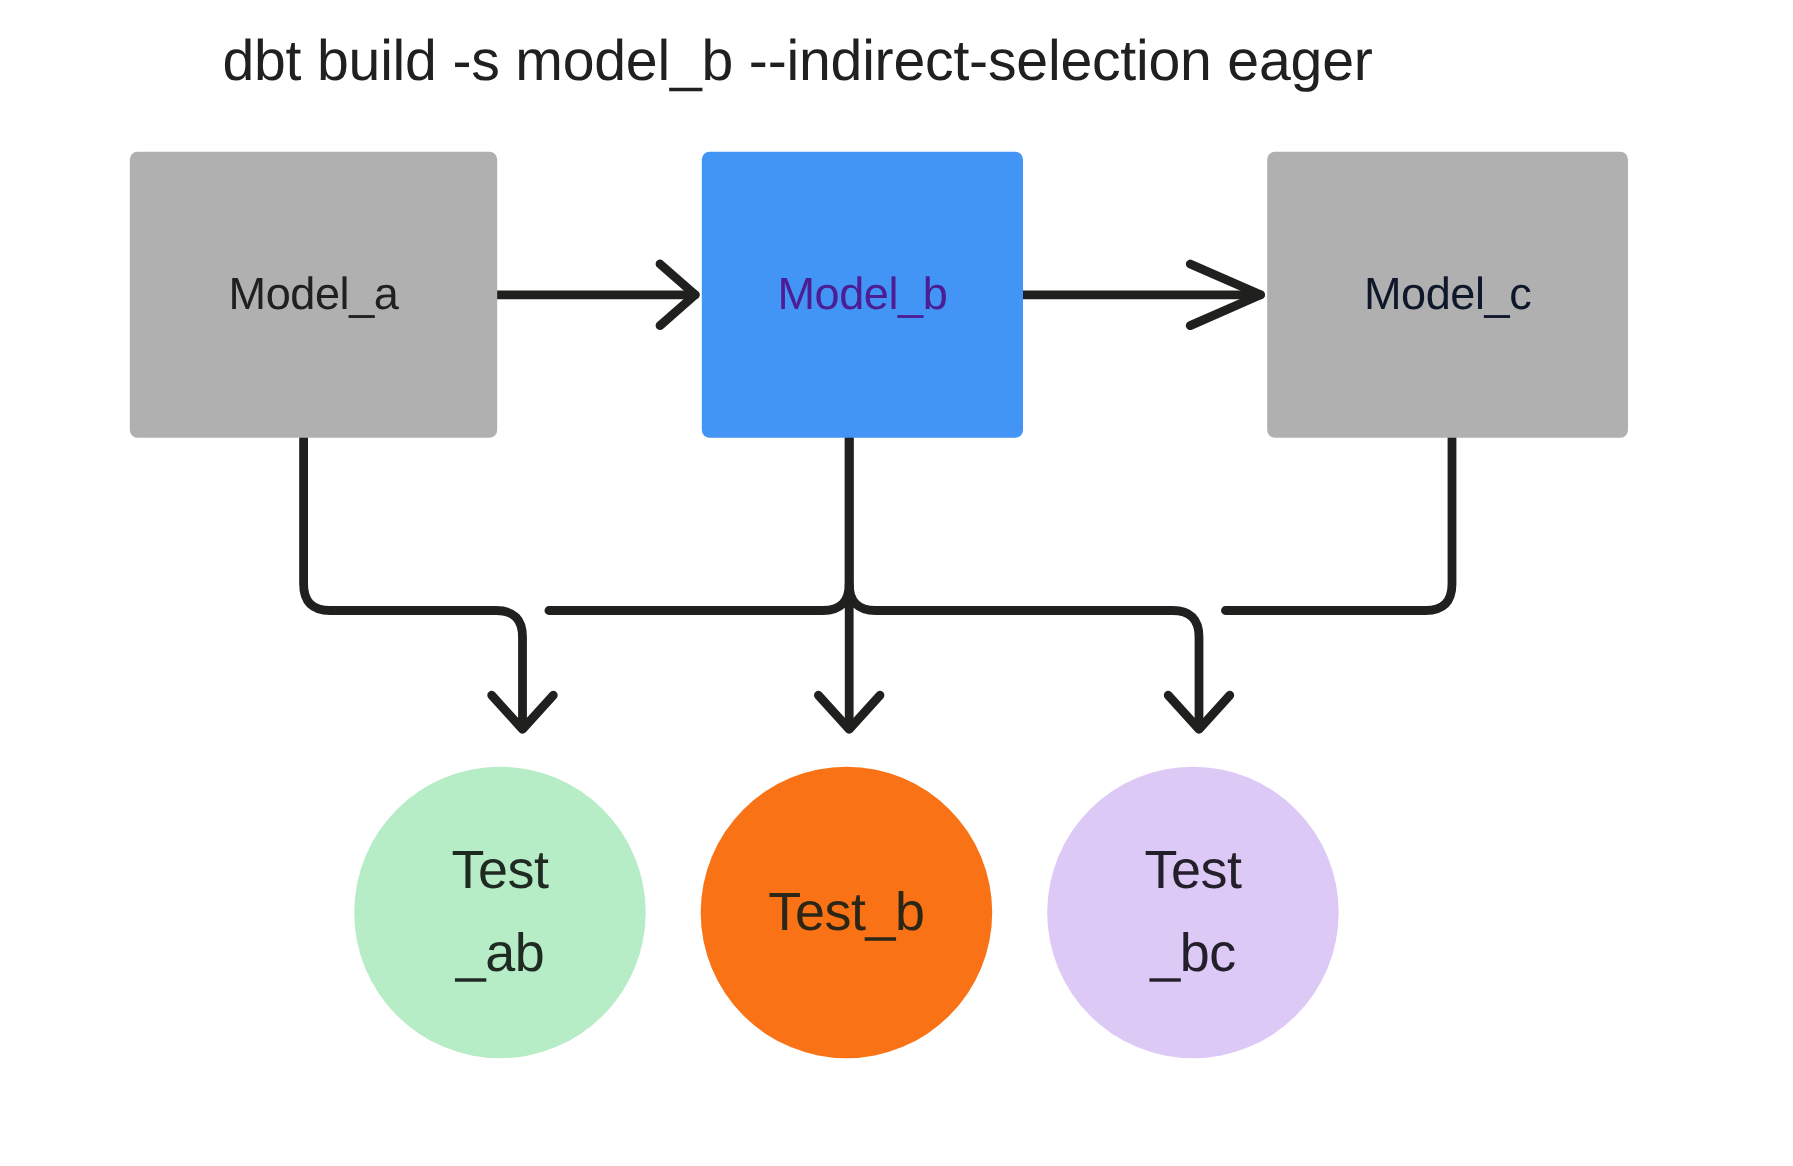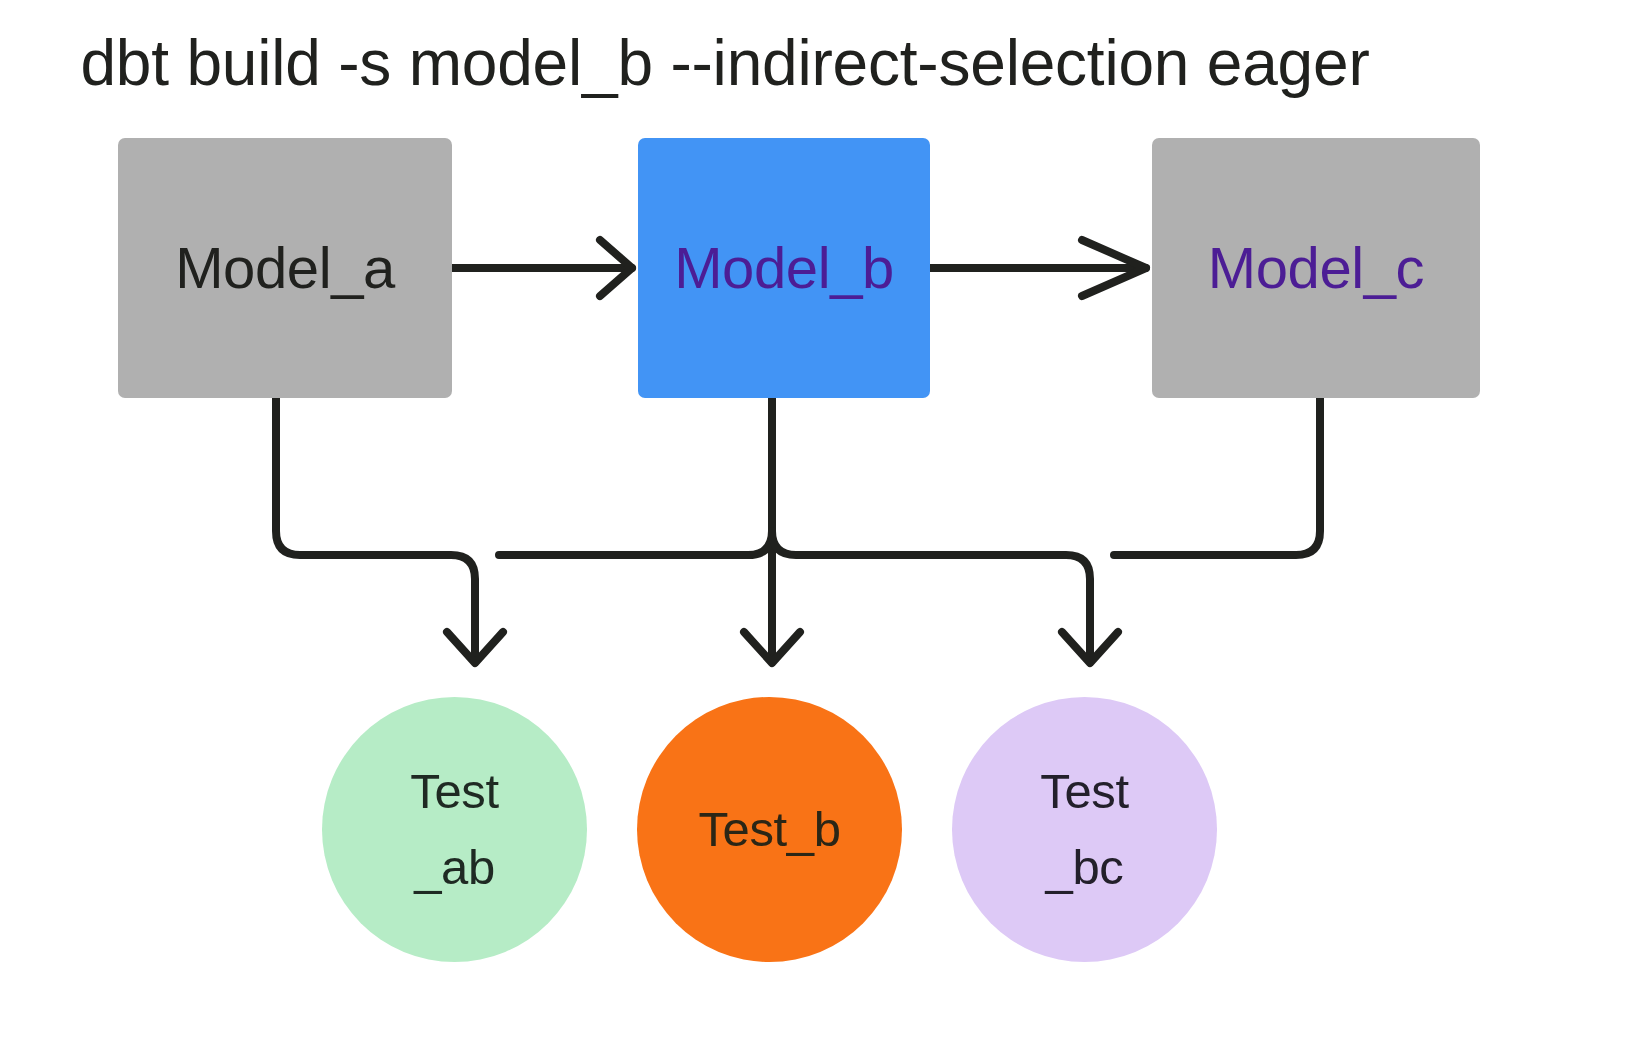--- a/index.html
+++ b/index.html
@@ -19,33 +19,33 @@
     width: 1630px;
     height: 1060px;
     background: #ffffff;
   }
   #title {
     position: absolute;
     left: 0;
     top: 26px;
     width: 1450px;
     text-align: center;
-    font-size: 64px;
+    font-size: 52px;
     font-weight: 400;
     color: #20211e;
     letter-spacing: -0.2px;
     white-space: nowrap;
   }
   .node-box {
     position: absolute;
     border-radius: 7px;
     display: flex;
     align-items: center;
     justify-content: center;
-    font-size: 58px;
+    font-size: 41px;
     font-weight: 400;
     line-height: 1.05;
     letter-spacing: -0.4px;
   }
   .node-circle {
     position: absolute;
     border-radius: 50%;
     display: flex;
     flex-direction: column;
     align-items: center;
@@ -55,21 +55,21 @@
     line-height: 1.55;
     letter-spacing: -0.4px;
     text-align: center;
   }
   .node-circle .line {
     display: block;
     white-space: pre;
   }
   #model-a { left: 118px;  top: 138px; width: 334px; height: 260px; background: #b0b0b0; color: #20211e; }
   #model-b { left: 638px;  top: 138px; width: 292px; height: 260px; background: #4294f5; color: #4c1d95; }
-  #model-c { left: 1152px; top: 138px; width: 328px; height: 260px; background: #b0b0b0; color: #4c1d95; }
+  #model-c { left: 1152px; top: 138px; width: 328px; height: 260px; background: #b0b0b0; color: #0f172a; }
   #test-ab { left: 322px;  top: 697px; width: 265px; height: 265px; background: #b6ecc6; color: #1f2a23; }
   #test-b  { left: 637px;  top: 697px; width: 265px; height: 265px; background: #f97316; color: #2b2616; }
   #test-bc { left: 952px;  top: 697px; width: 265px; height: 265px; background: #ddc9f6; color: #23202b; }
   #edges {
     position: absolute;
     left: 0;
     top: 0;
     width: 1630px;
     height: 1060px;
     pointer-events: none;

